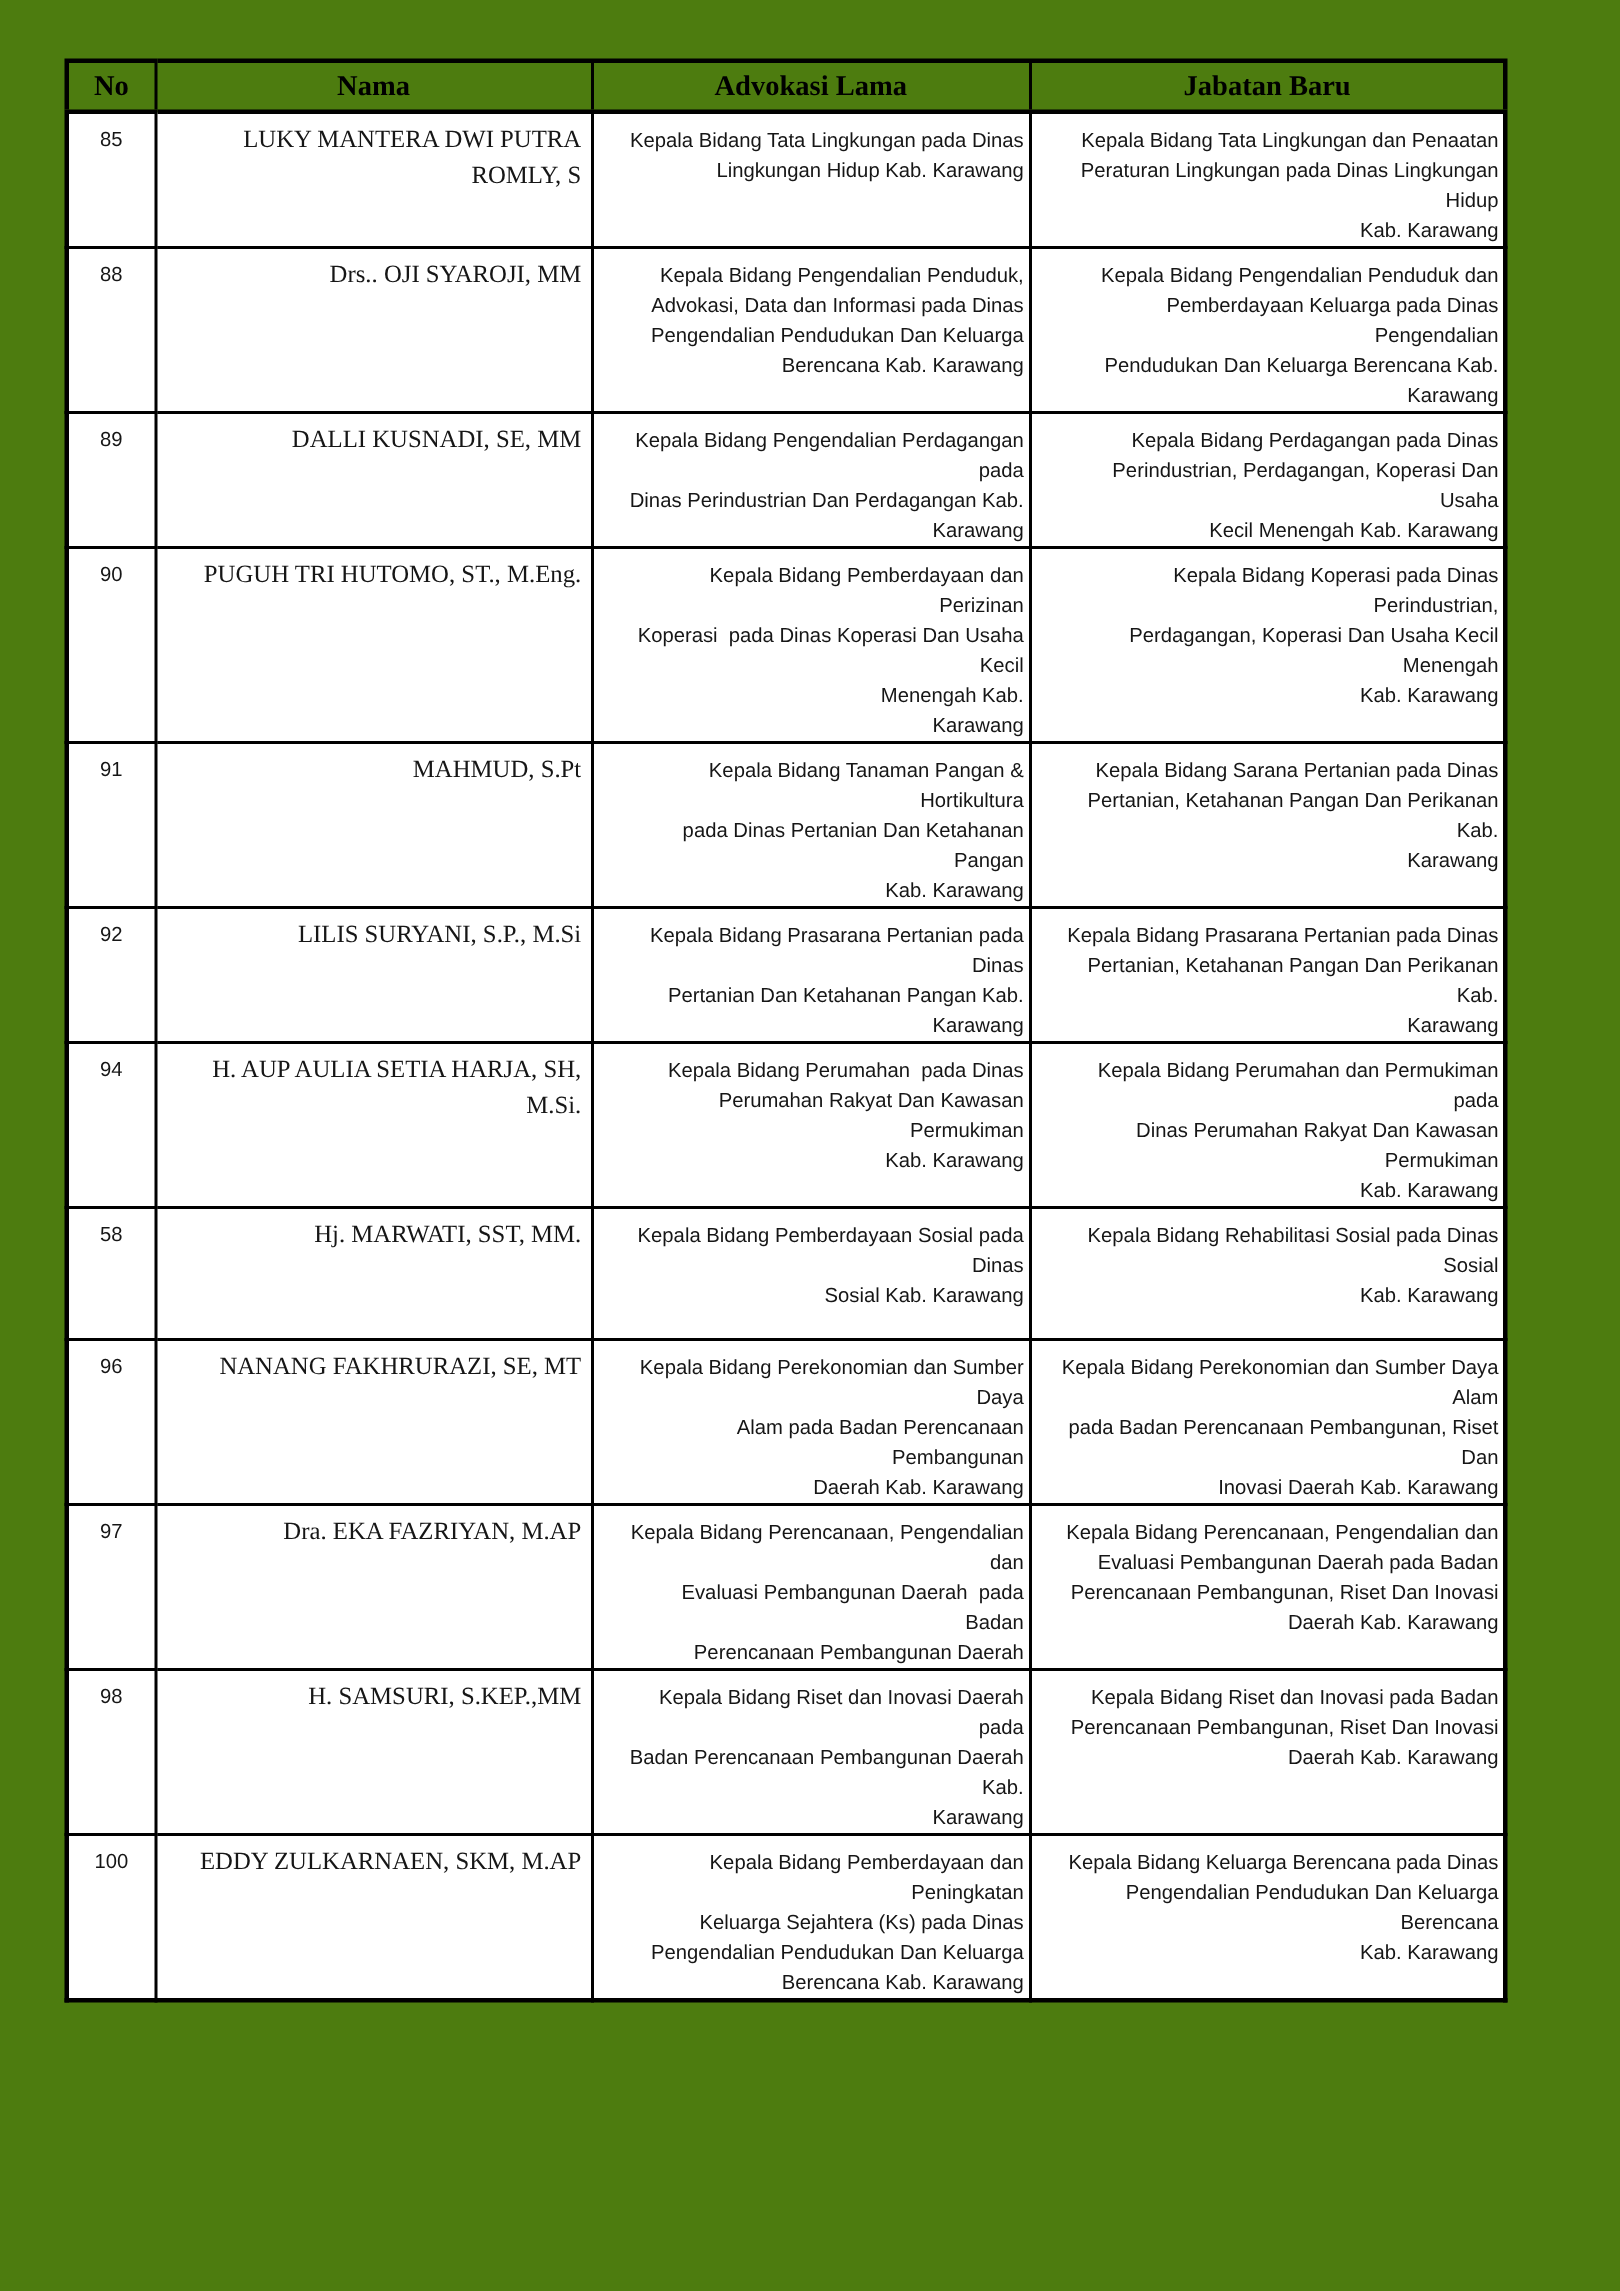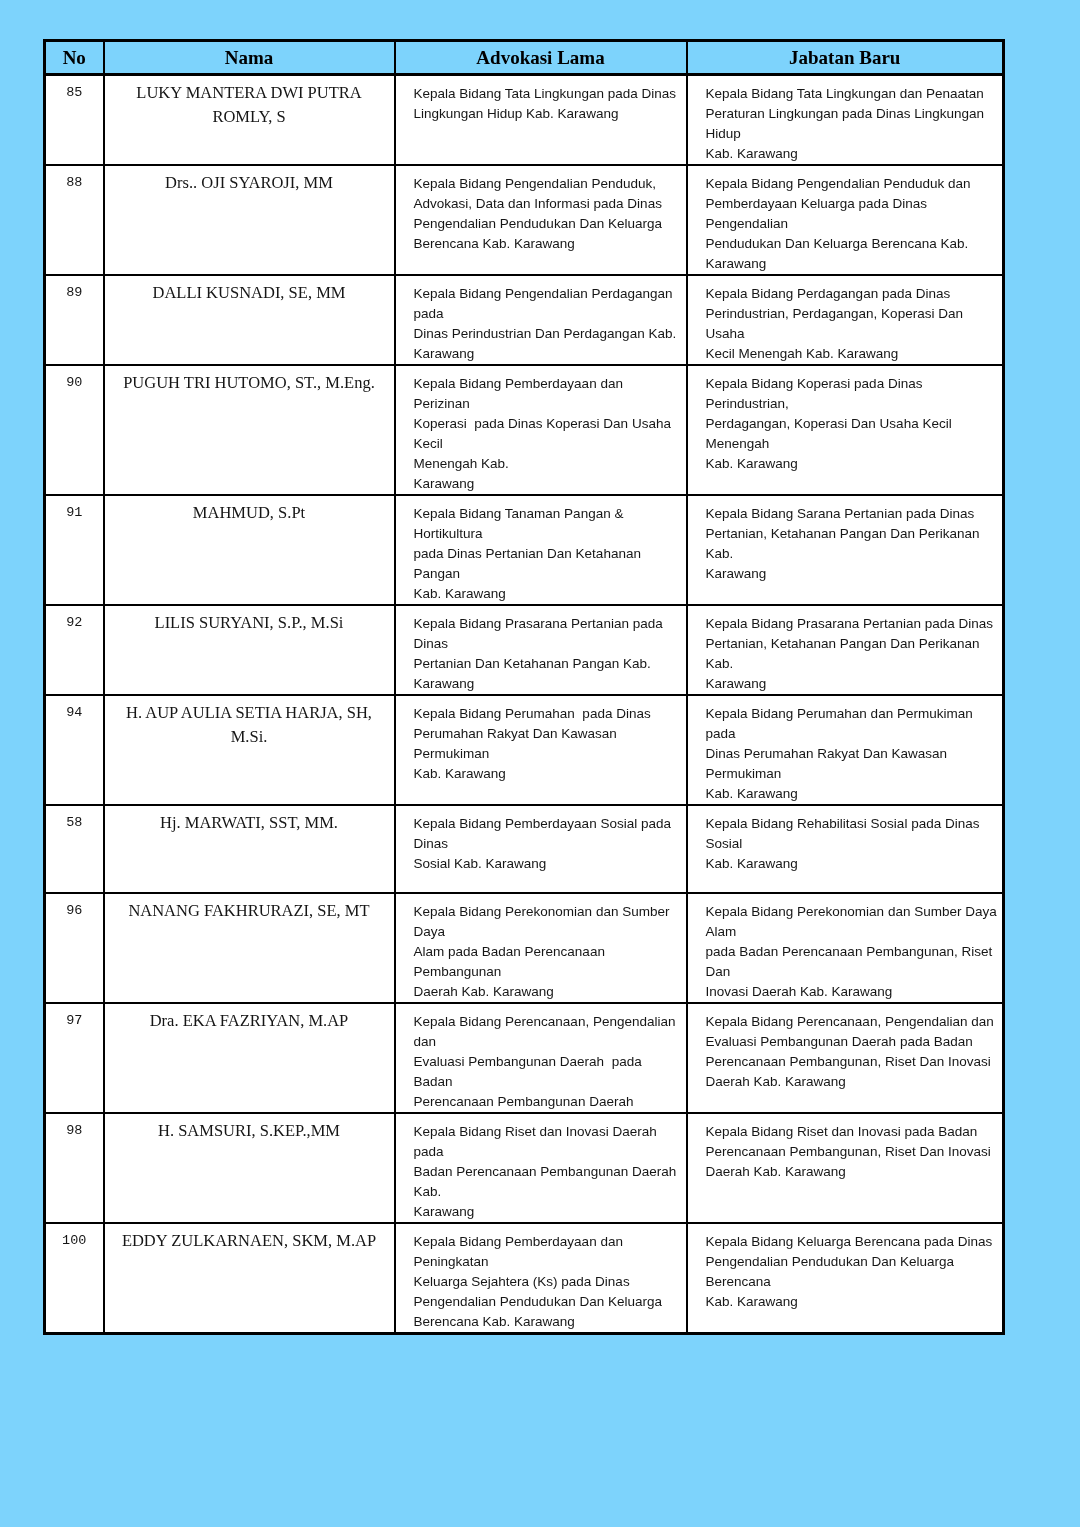--- a/index.html
+++ b/index.html
@@ -4,21 +4,21 @@
 <style>
   html, body {
     margin: 0;
     padding: 0;
     background: #ffffff;
   }
   .page {
     position: relative;
     width: 1080px;
     height: 1527px;
-    background: #7dd3fc;
+    background: #4d7c0f;
     overflow: hidden;
   }
   table.doc-table {
     position: absolute;
     left: 43px;
     top: 39px;
     width: 959px;
     border-collapse: collapse;
     table-layout: fixed;
   }
@@ -42,38 +42,38 @@
   }
   table.doc-table tbody tr {
     height: 88px;
   }
   table.doc-table td {
     vertical-align: top;
     color: #161616;
     background: #ffffff;
   }
   td.cell-no {
-    font-family: Liberation Mono, monospace;
+    font-family: Liberation Sans, sans-serif;
     font-size: 13.5px;
     text-align: center;
     padding-top: 9px;
   }
   td.cell-nama {
     font-family: "Liberation Serif", serif;
     font-size: 16.5px;
     line-height: 24px;
-    text-align: center;
+    text-align: right;
     padding: 5px 6px 15px 6px;
     white-space: pre-wrap;
   }
   td.cell-jabatan {
     font-family: "Liberation Sans", sans-serif;
     font-size: 13.5px;
     line-height: 20px;
-    text-align: left;
+    text-align: right;
     padding: 8px 3px 0 18px;
     white-space: pre-wrap;
   }
 </style>
 </head>
 <body>
 
 <div class="page">
   <table class="doc-table">
     <colgroup>

